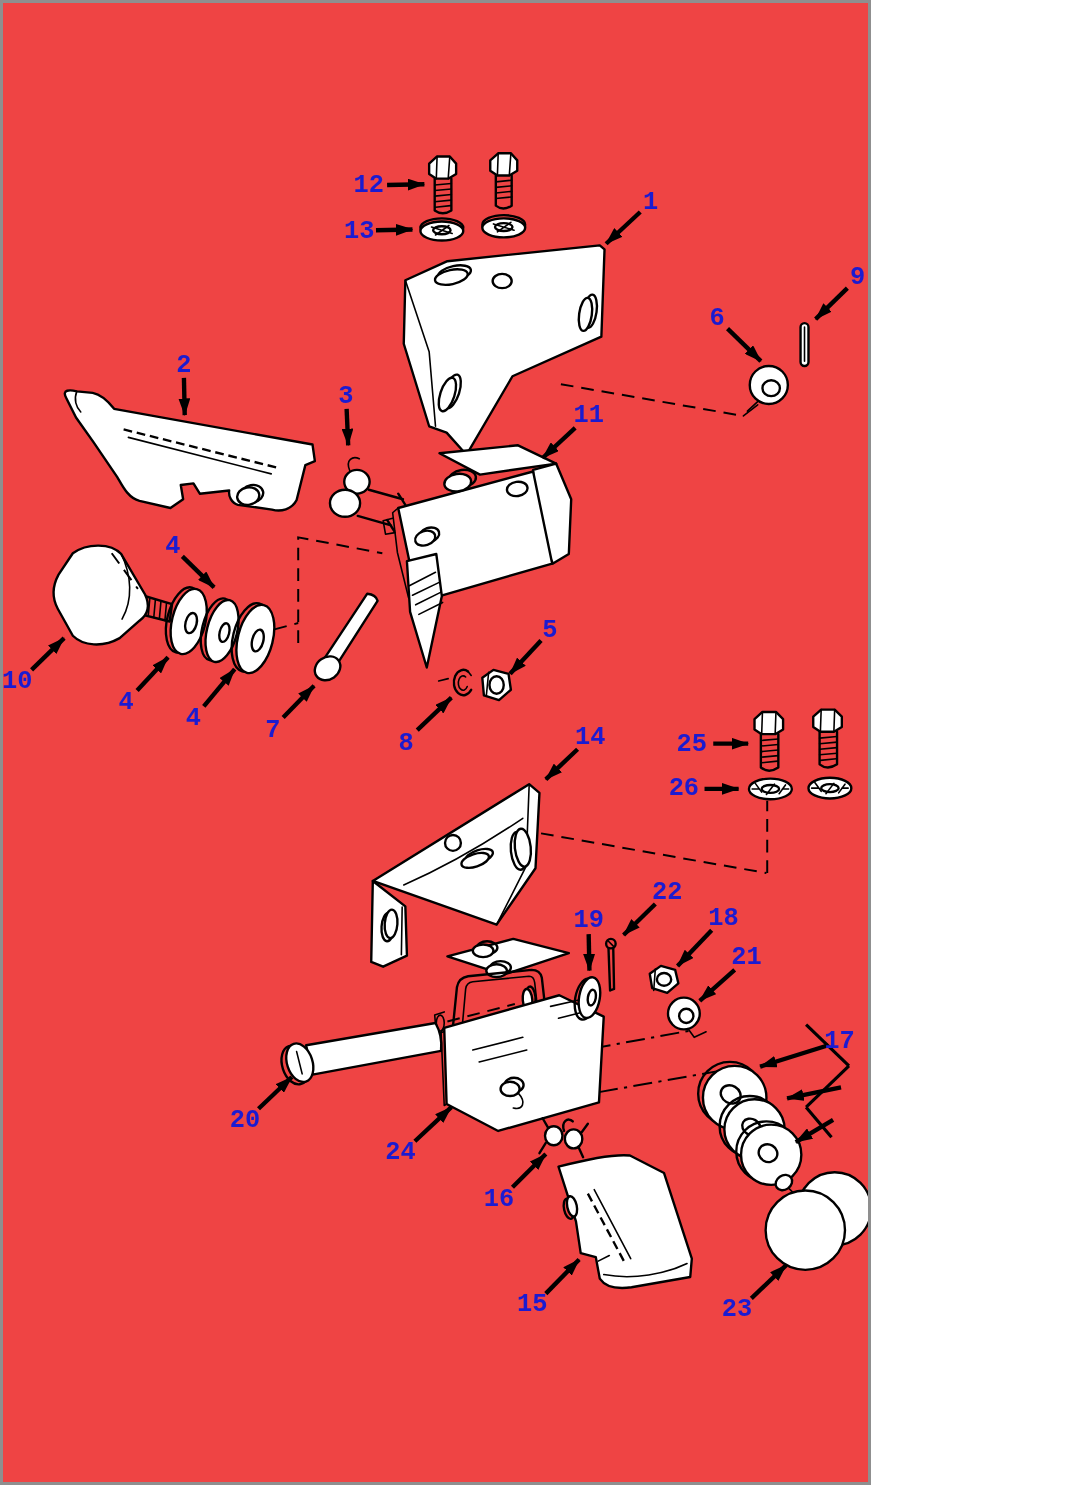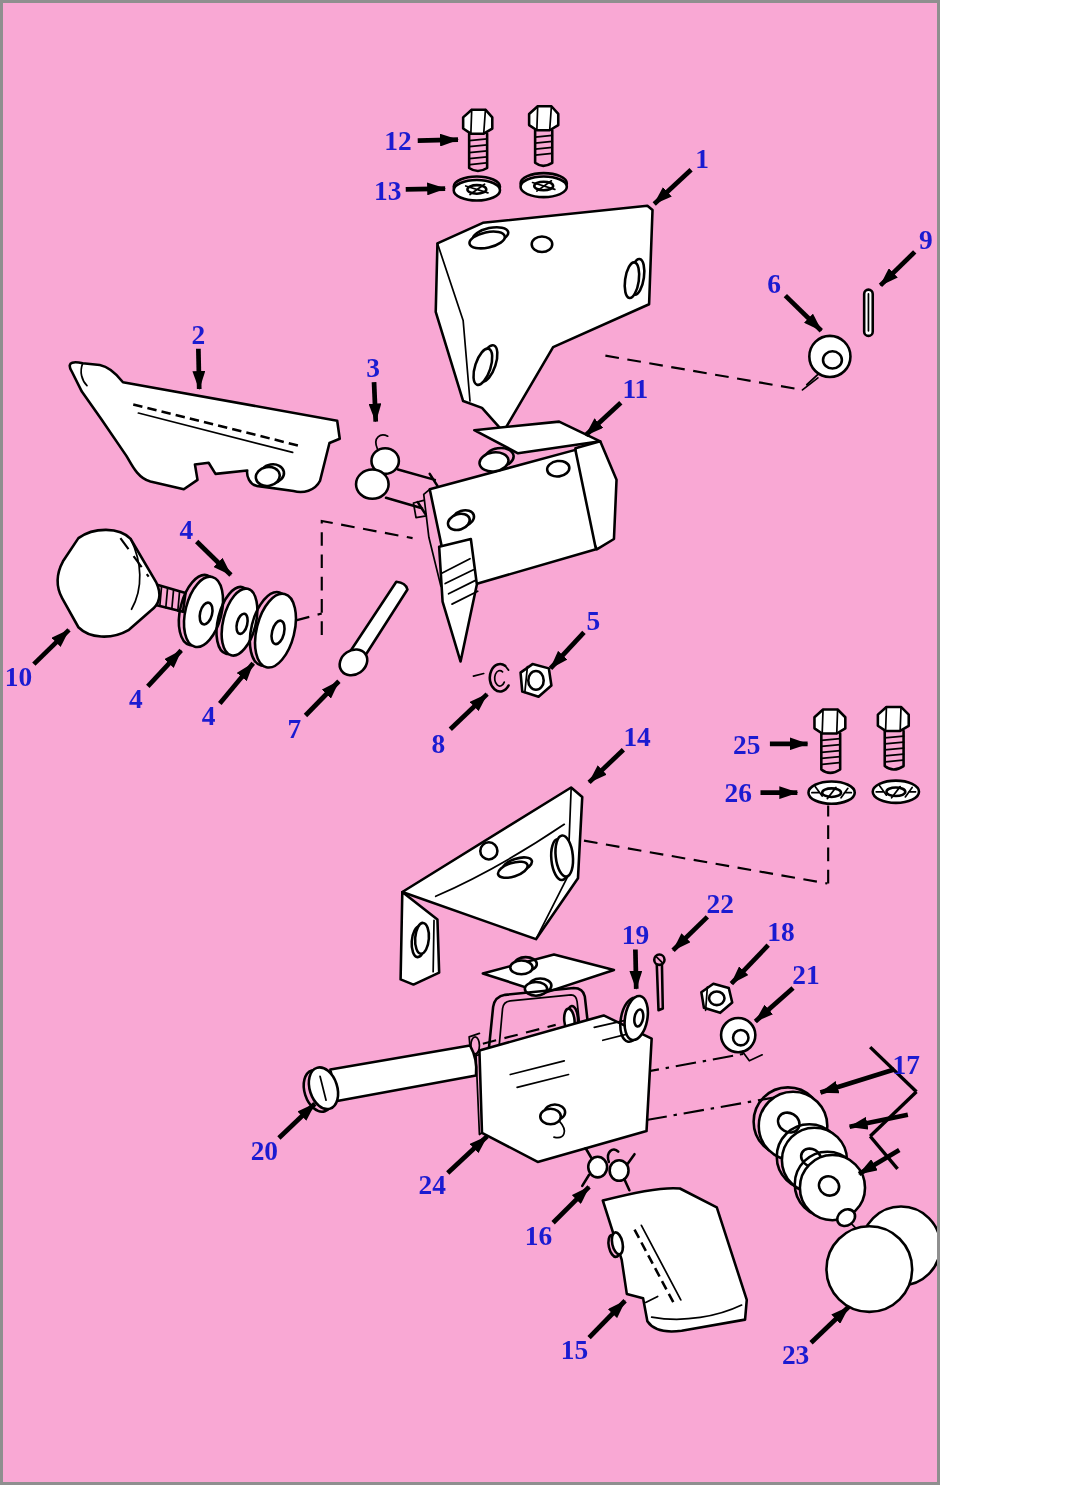--- a/index.html
+++ b/index.html
@@ -1,23 +1,23 @@
 <!DOCTYPE html>
 <html><head>
 <meta charset="utf-8">
 <style>
   html,body{margin:0;padding:0;background:#ffffff;}
   .frame{
     position:relative;
-    width:940px;height:1485px;
+    width:871px;height:1485px;
     box-sizing:border-box;
-    background:#f9a8d4;
+    background:#ef4444;
     border:3px solid #8f8f8f;
     overflow:hidden;
-    font-family:Liberation Serif, serif;
+    font-family:Liberation Mono, monospace;
   }
   svg{position:absolute;left:0;top:0;width:100%;height:100%;}
   .ln{fill:none;stroke:#000;stroke-width:3;stroke-linejoin:round;stroke-linecap:round;}
   .lnW{fill:#fff;stroke:#000;stroke-width:3;stroke-linejoin:round;stroke-linecap:round;}
   .thin{fill:none;stroke:#000;stroke-width:2;stroke-linejoin:round;stroke-linecap:round;}
   .dash{fill:none;stroke:#000;stroke-width:2.5;stroke-dasharray:16 10;}
   .dashdot{fill:none;stroke:#000;stroke-width:2.5;stroke-dasharray:24 8 4 8;}
   .ridge{fill:none;stroke:#000;stroke-width:3;stroke-dasharray:11 6;}
   .callout-label{font-weight:bold;font-size:32px;}
 </style>

